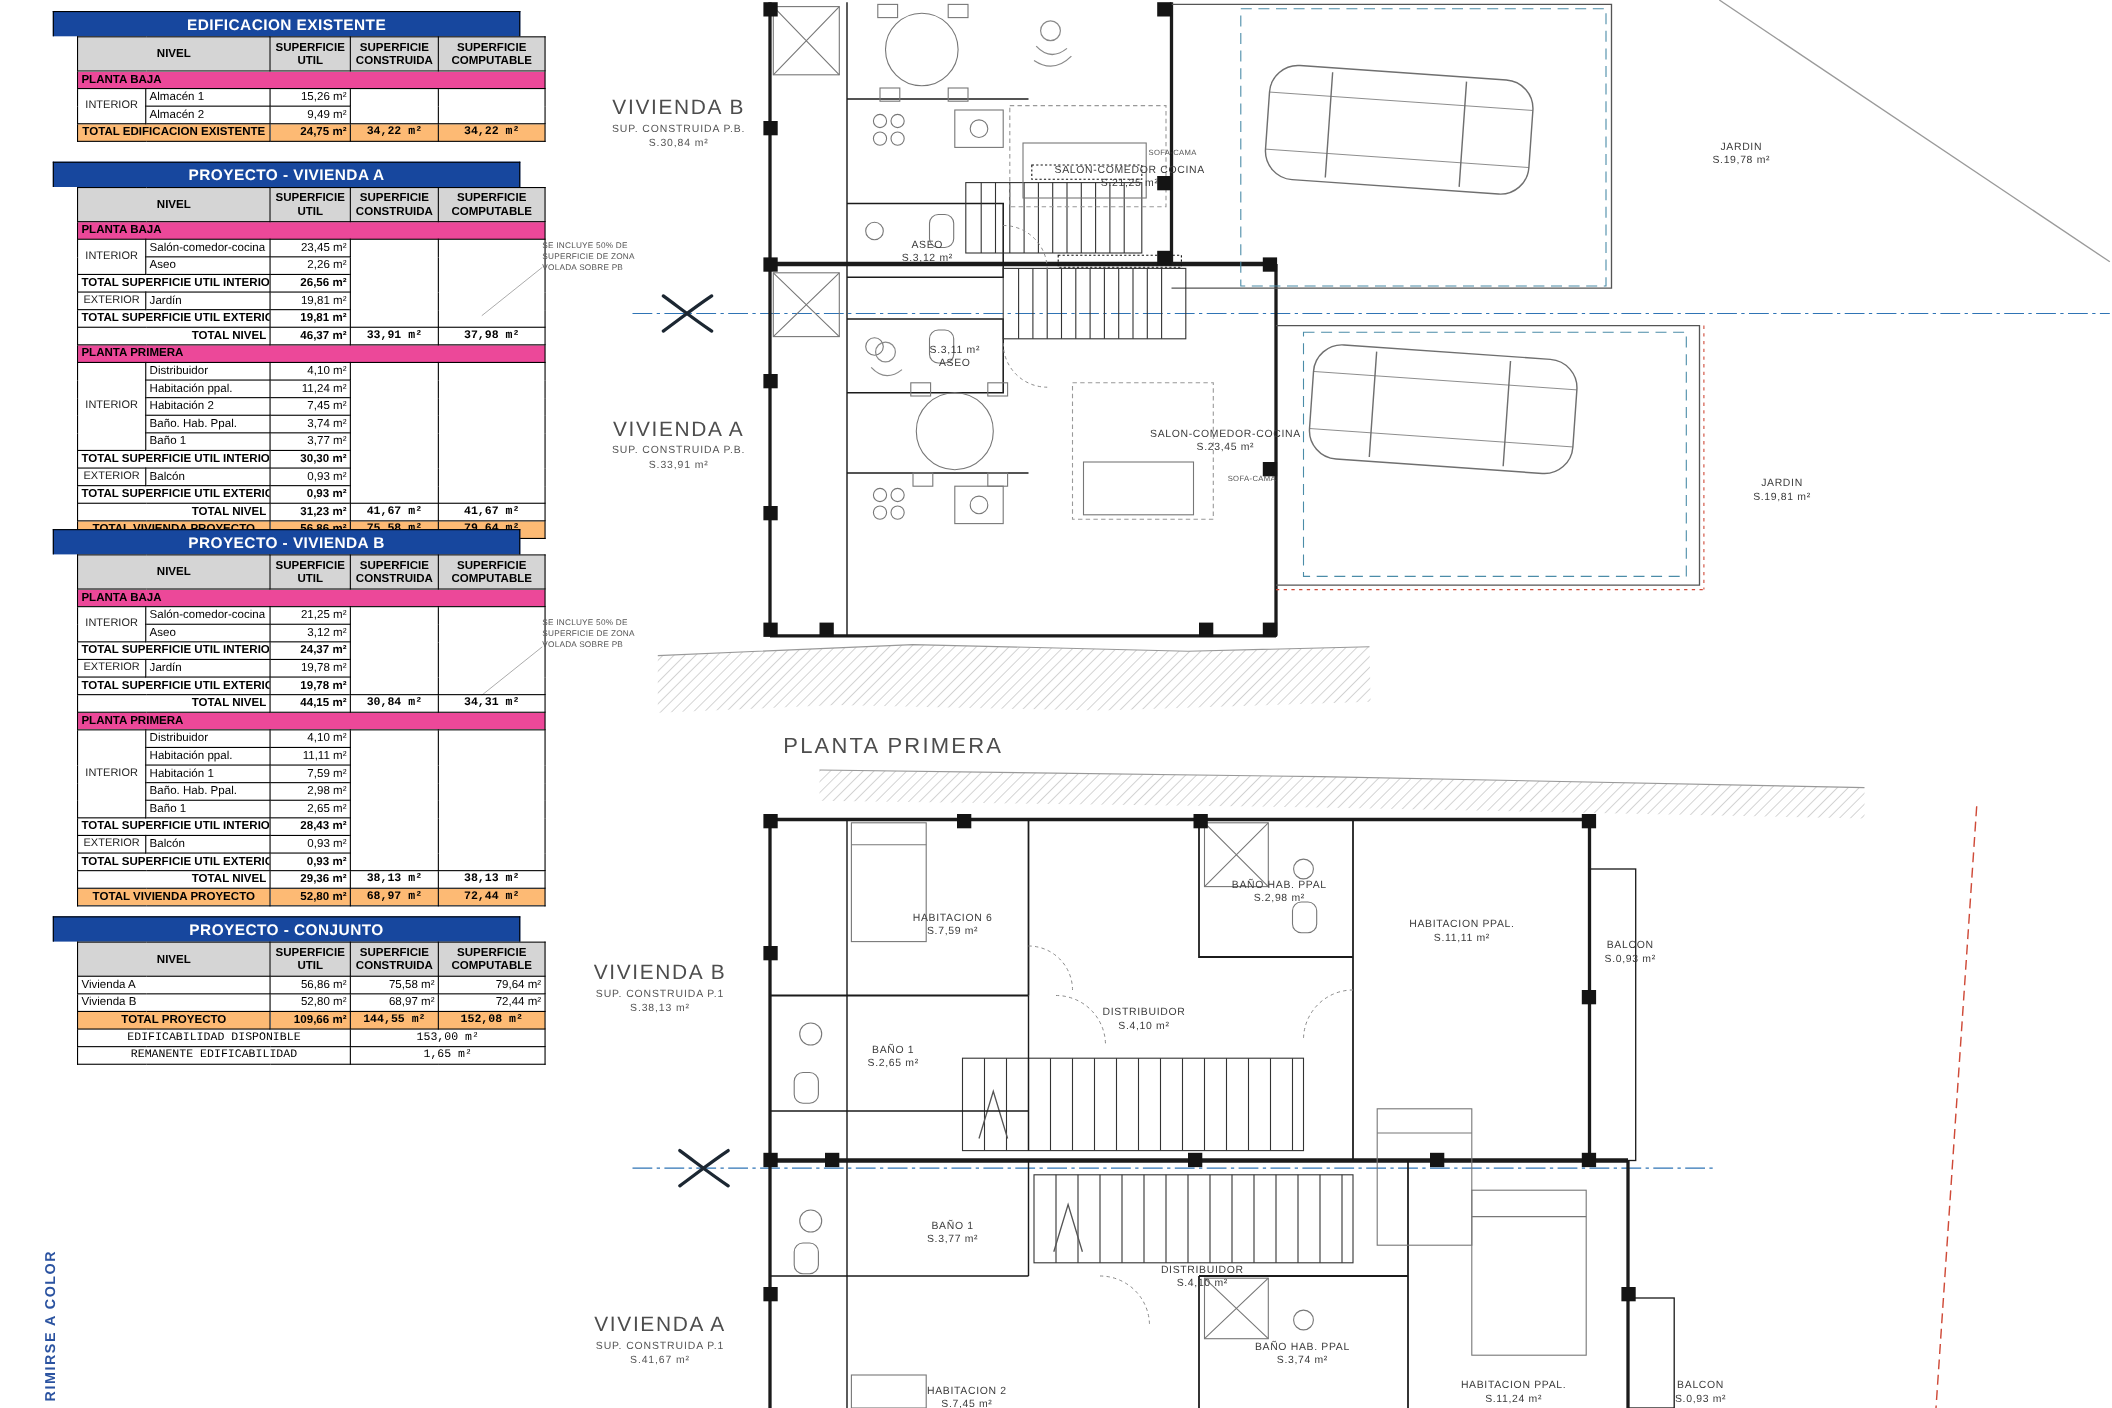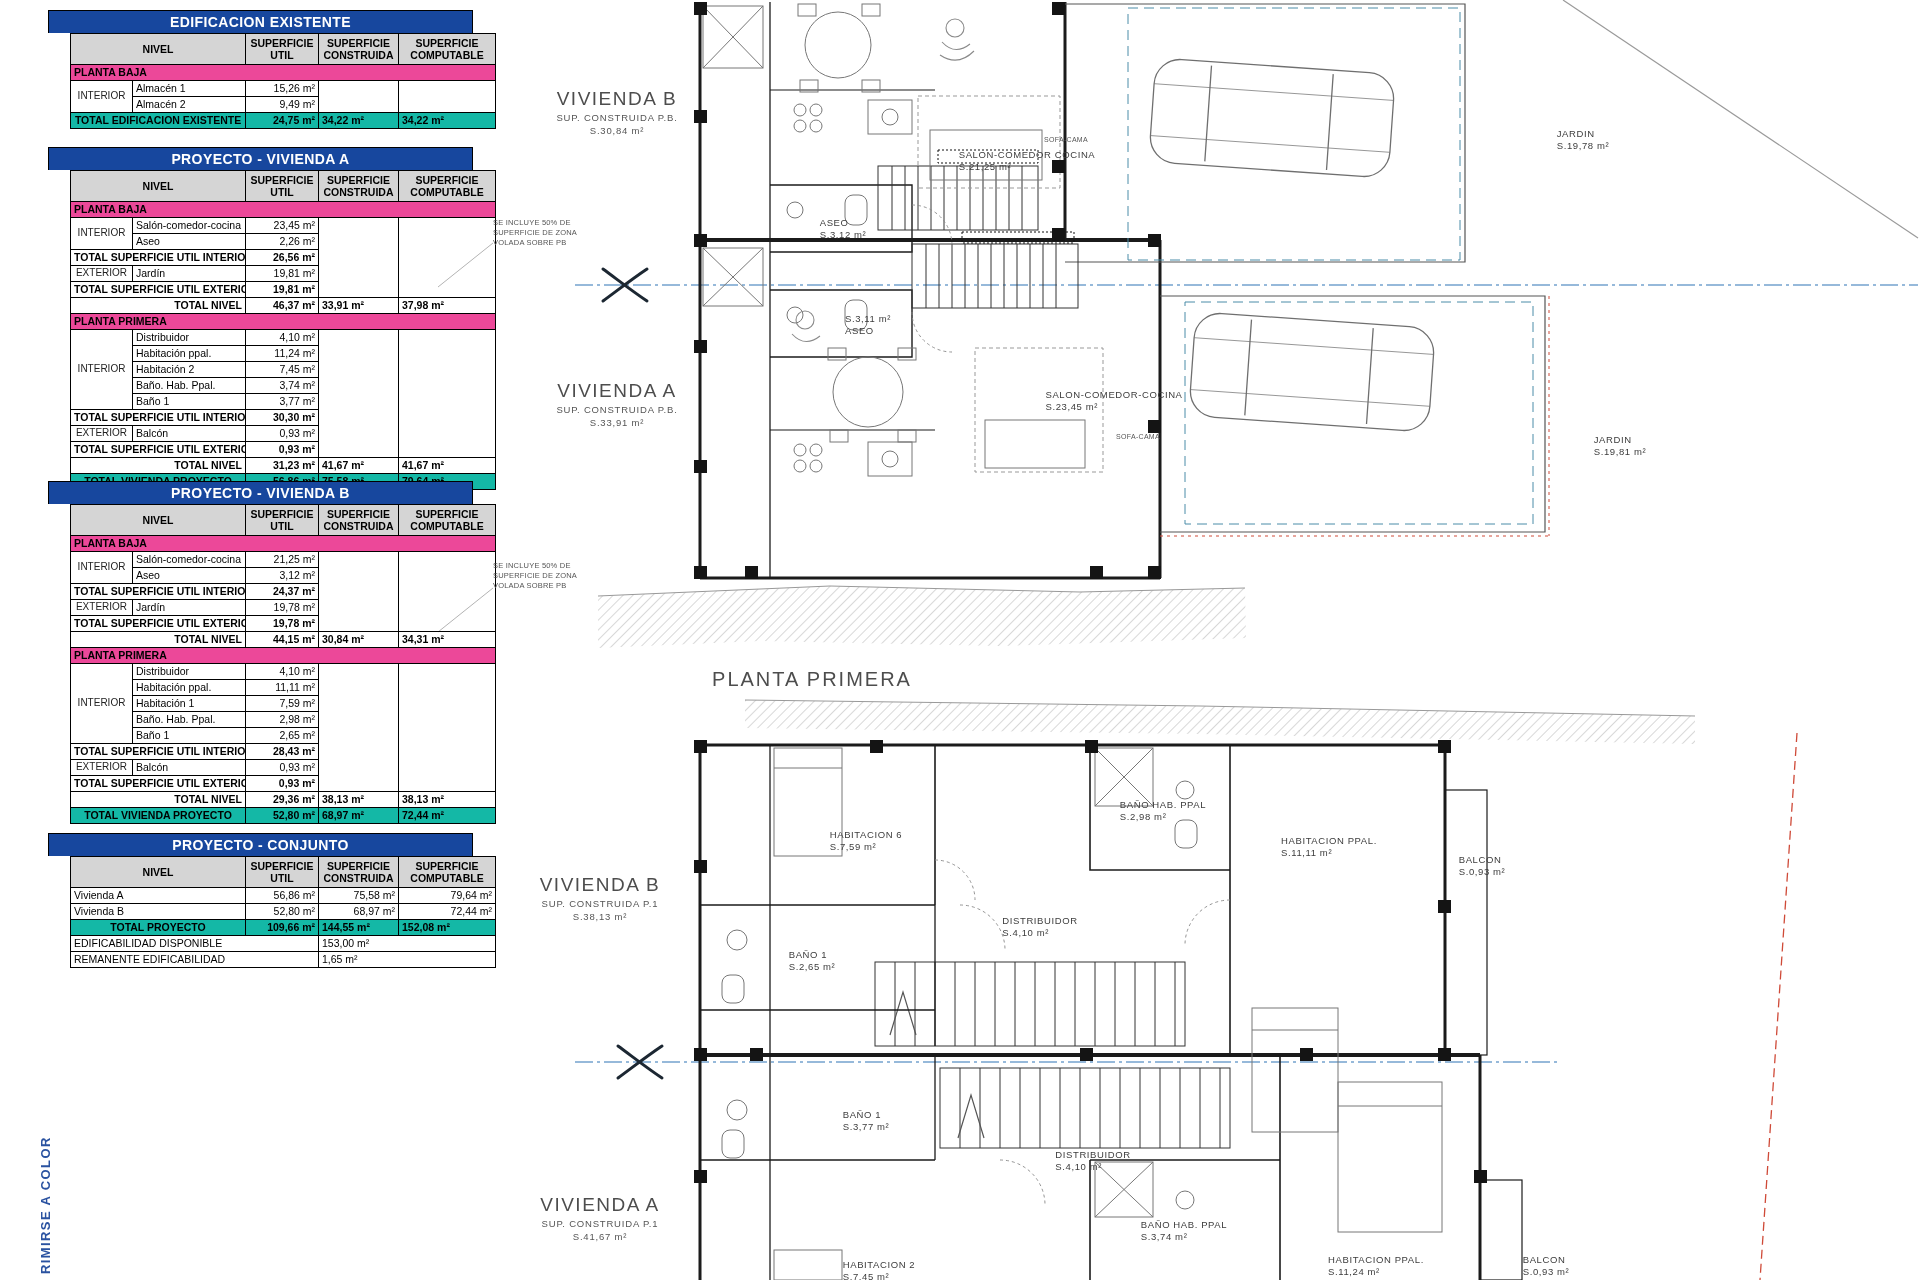--- a/index.html
+++ b/index.html
@@ -13,33 +13,33 @@
              font-size:14px;padding:3px 0;border:1.5px solid #000;border-bottom:none;
              letter-spacing:.4px;}
   table.tbl{border-collapse:collapse;width:100%;table-layout:fixed;border:1.5px solid #000;margin-left:22px;}
   .tbl td{border:1px solid #000;font-size:10.5px;padding:0 3px;height:15px;line-height:1.05;
           overflow:hidden;white-space:nowrap;}
   .tbl td.hdr{background:#d5d5d5;font-weight:bold;text-align:center;height:30px;white-space:normal;line-height:1.15;}
   .tbl td.sec{background:#ec4899;font-weight:bold;}
   .tbl td.grp{text-align:center;font-size:10px;color:#222;}
   .tbl td.nm{text-align:left;}
   .tbl td.num{text-align:right;}
-  .tbl td.cnum{text-align:left;}
+  .tbl td.cnum{text-align:center;font-family:Liberation Mono, monospace;}
   .tbl td.b{font-weight:bold;}
   .tbl td.sublbl{font-weight:bold;text-align:center;}
   .tbl td.lvllbl{font-weight:bold;text-align:right;}
-  .tbl tr.grand td{background:#14b8a6;font-weight:bold;}
+  .tbl tr.grand td{background:#fdba74;font-weight:bold;}
   .tbl tr.grand td.lbl{text-align:center;}
 
   
   #plan-area{position:absolute;left:0;top:0;width:1920px;height:1280px;}
   .dwelling{position:absolute;transform:translate(-50%,0);text-align:center;white-space:nowrap;}
   .dwelling .t{font-size:19px;letter-spacing:1.5px;color:#4d4d4d;}
   .dwelling .s{font-size:9.5px;letter-spacing:.8px;margin-top:2px;color:#555;}
-  .room{position:absolute;transform:translate(-50%,-50%);font-size:9.5px;
+  .room{position:absolute;transform:translate(-50%,-50%);text-align:center;font-size:9.5px;
         letter-spacing:.6px;color:#3c3c3c;white-space:nowrap;line-height:1.25;}
   .room.tiny{font-size:7px;letter-spacing:.3px;color:#555;}
   .room.plantitle{font-size:20px;letter-spacing:2px;color:#4d4d4d;}
   .note{position:absolute;font-size:7.5px;color:#555;line-height:1.3;letter-spacing:.2px;white-space:nowrap;}
   .side-note{position:absolute;left:38px;top:1274px;transform:rotate(-90deg);
              transform-origin:left top;font-size:13px;font-weight:bold;color:#2a52a0;
              letter-spacing:1.4px;white-space:nowrap;}
 </style>
 </head>
 <body>

